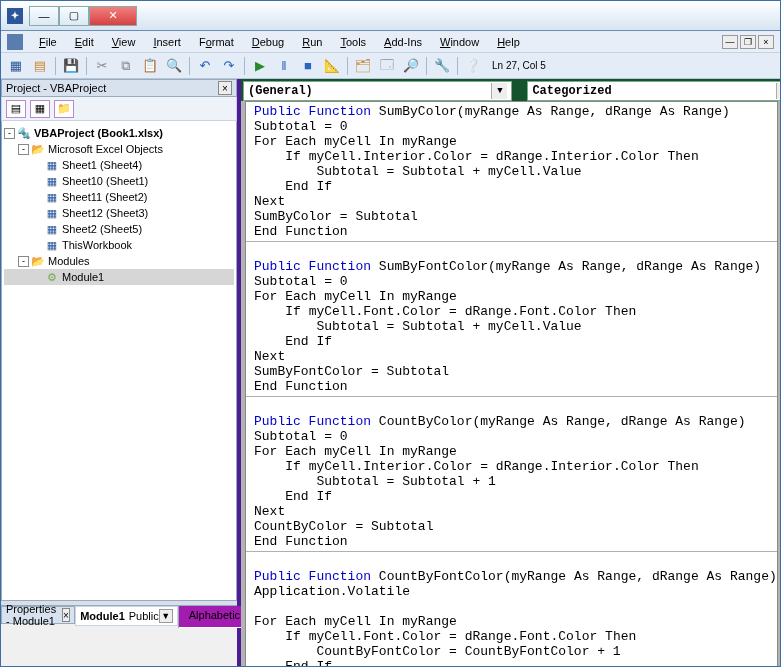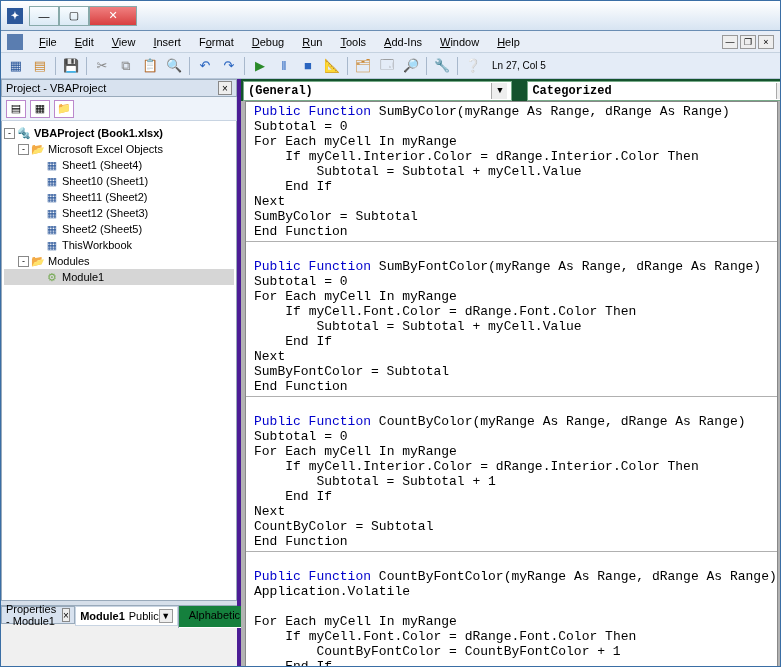--- a/index.html
+++ b/index.html
@@ -37,21 +37,21 @@
   .ico-wb { color: #2b579a; }
   .ico-mod { color: #7a5; }
   .t-sel { background: #d6d6d6; }
   .divider { height: 4px; background: #d6dfea; cursor: ns-resize; }
   .props { display: flex; flex-direction: row; border-top: 1px solid #9ab; }
   .props-head { height: 20px; display:flex; align-items:center; padding: 2px 4px; border: 1px solid #c8d4e2; background:#fff; }
   .props-head b { font-weight: bold; margin-right: 4px; }
   .props-head .dd { margin-left: auto; width:14px; height:14px; border:1px solid #999; background:#eee; font-size:9px; display:flex; align-items:center; justify-content:center;}
   .tabs { display: flex; border: 1px solid #9ab; border-top:none; background:#e8eef7; height:22px;}
   .tab { padding: 3px 10px; border-right: 1px solid #9ab; cursor:pointer; font-size:11px;}
-  .tab.active { background: #15803d; border-bottom:1px solid #fff; margin-bottom:-1px;text-align:right;}
+  .tab.active { background: #a21caf; border-bottom:1px solid #fff; margin-bottom:-1px;text-align:right;}
   .prop-grid { border: 1px solid #9ab; border-top:none; background:#fff; height: 60px; padding:2px;}
   .prop-row { display:flex; font-size:11px;}
   .prop-name { width: 70px; background: #316ac5; color:#fff; padding:1px 2px;}
   .prop-val { flex:1; padding:1px 2px;}
   .right { flex: 1; display: flex; flex-direction: column; background: #b3b3b3; }
   .code-header { height: 22px; display:flex; padding: 2px; gap:15px; background:#14532d; }
   .combo { flex:1; background:#fff; border:1px solid #7a8; height:20px; display:flex; align-items:center; padding:0 4px; font-family: "Courier New", monospace; font-size:12px; }
   .combo .dd { margin-left:auto; width:16px; height:16px; border-left:1px solid #aaa; display:flex; align-items:center; justify-content:center; font-size:9px; cursor:pointer; background:#eee;}
   .code-area { flex:1; background:#fff; border:1px solid #888; margin:0 2px 2px 2px; overflow:auto; font-family:"Courier New", monospace; font-size:13px; line-height:15px; position:relative;}
   .code-inner { padding: 2px 0 2px 8px; white-space: pre; }

